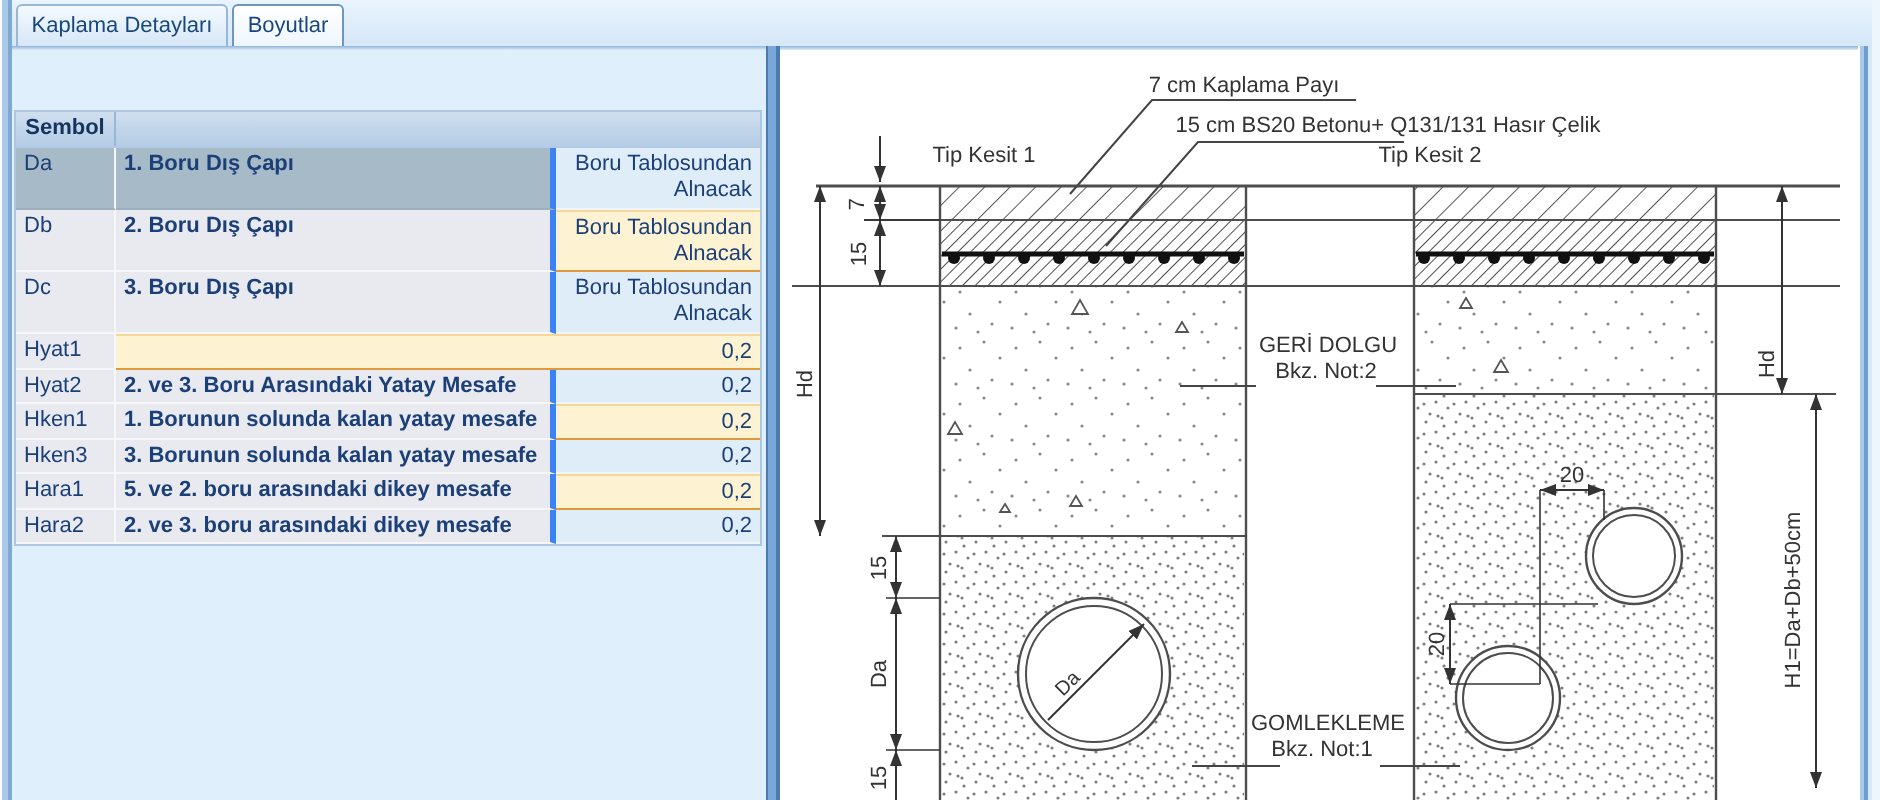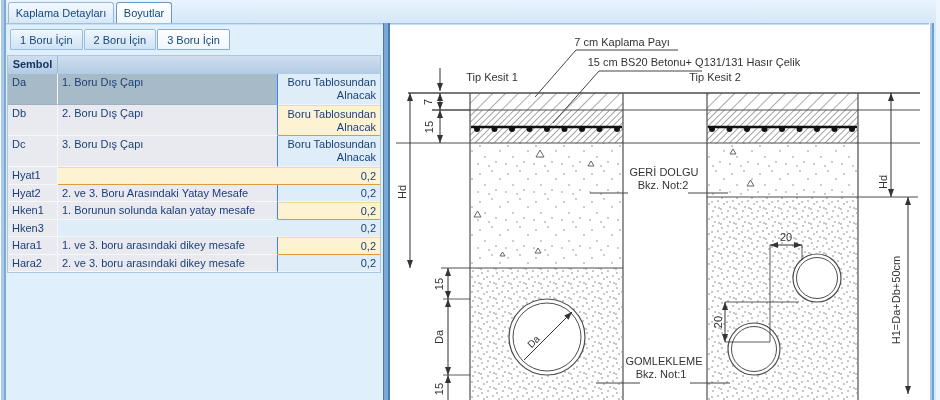--- a/index.html
+++ b/index.html
@@ -37,21 +37,21 @@
   .thead .hc:last-child { border-right:none; }
   .col1 { width:50px; flex:none; }
   .col2 { width:220px; flex:none; }
   .col3 { flex:1; }
   .trow { display:flex; color:#1b3f77; }
   .trow.tall { height:31px; }
   .trow.short { height:17.5px; }
   .cell { padding:2px 4px 0 4px; line-height:13px; }
   .sym, .desc { background:#e9e9f0; border-bottom:1px solid #f7f7fa; }
   .sym { border-right:1px solid #f7f7fa; }
-  .desc { border-right:1px solid #3b82f6; }
+  .desc { border-right:3px solid #3b82f6;font-weight:bold; }
   .trow.selected .sym, .trow.selected .desc { background:#a7bac8; border-bottom-color:#9cb0bf; }
   .val { text-align:right; }
   .vblue  { background:#dfedf9; border-bottom:1px solid #eef5fb; }
   .vyellow{ background:#fdf3d3; border-top:1px solid #f5d79b; border-bottom:1px solid #e09a3e; }
 
   
   .splitter { position:absolute; left:383px; top:23px; width:7px; height:377px;
     background:linear-gradient(90deg,#4a7ab0 0 1px,#7aa6d8 1px 5px,#4a7ab0 5px 7px); cursor:col-resize; }
 
   
@@ -66,25 +66,20 @@
 <div class="app">
   <div class="edge-left"></div>
 
   <div class="tabbar">
     <div class="tab tab-kaplama"><span>Kaplama Detayları</span></div>
     <div class="tab active tab-boyutlar"><span>Boyutlar</span></div>
   </div>
   <div class="tabbar-underline"></div>
 
   <div class="left-panel">
-    <div class="subtabs">
-      <div class="subtab">1 Boru İçin</div>
-      <div class="subtab">2 Boru İçin</div>
-      <div class="subtab active">3 Boru İçin</div>
-    </div>
 
     <div class="ptable">
       <div class="thead">
         <div class="hc col1">Sembol</div>
         <div class="hc col2">Açıklama</div>
       </div>
 
       <div class="trow tall selected">
         <div class="cell sym col1">Da</div>
         <div class="cell desc col2">1. Boru Dış Çapı</div>
@@ -109,25 +104,26 @@
         <div class="cell desc col2">2. ve 3. Boru Arasındaki Yatay Mesafe</div>
         <div class="cell val vblue col3">0,2</div>
       </div>
       <div class="trow short">
         <div class="cell sym col1">Hken1</div>
         <div class="cell desc col2">1. Borunun solunda kalan yatay mesafe</div>
         <div class="cell val vyellow col3">0,2</div>
       </div>
       <div class="trow short">
         <div class="cell sym col1">Hken3</div>
+        <div class="cell desc col2">3. Borunun solunda kalan yatay mesafe</div>
         <div class="cell val vblue col3">0,2</div>
       </div>
       <div class="trow short">
         <div class="cell sym col1">Hara1</div>
-        <div class="cell desc col2">1. ve 3. boru arasındaki dikey mesafe</div>
+        <div class="cell desc col2">5. ve 2. boru arasındaki dikey mesafe</div>
         <div class="cell val vyellow col3">0,2</div>
       </div>
       <div class="trow short">
         <div class="cell sym col1">Hara2</div>
         <div class="cell desc col2">2. ve 3. boru arasındaki dikey mesafe</div>
         <div class="cell val vblue col3">0,2</div>
       </div>
     </div>
   </div>
 

